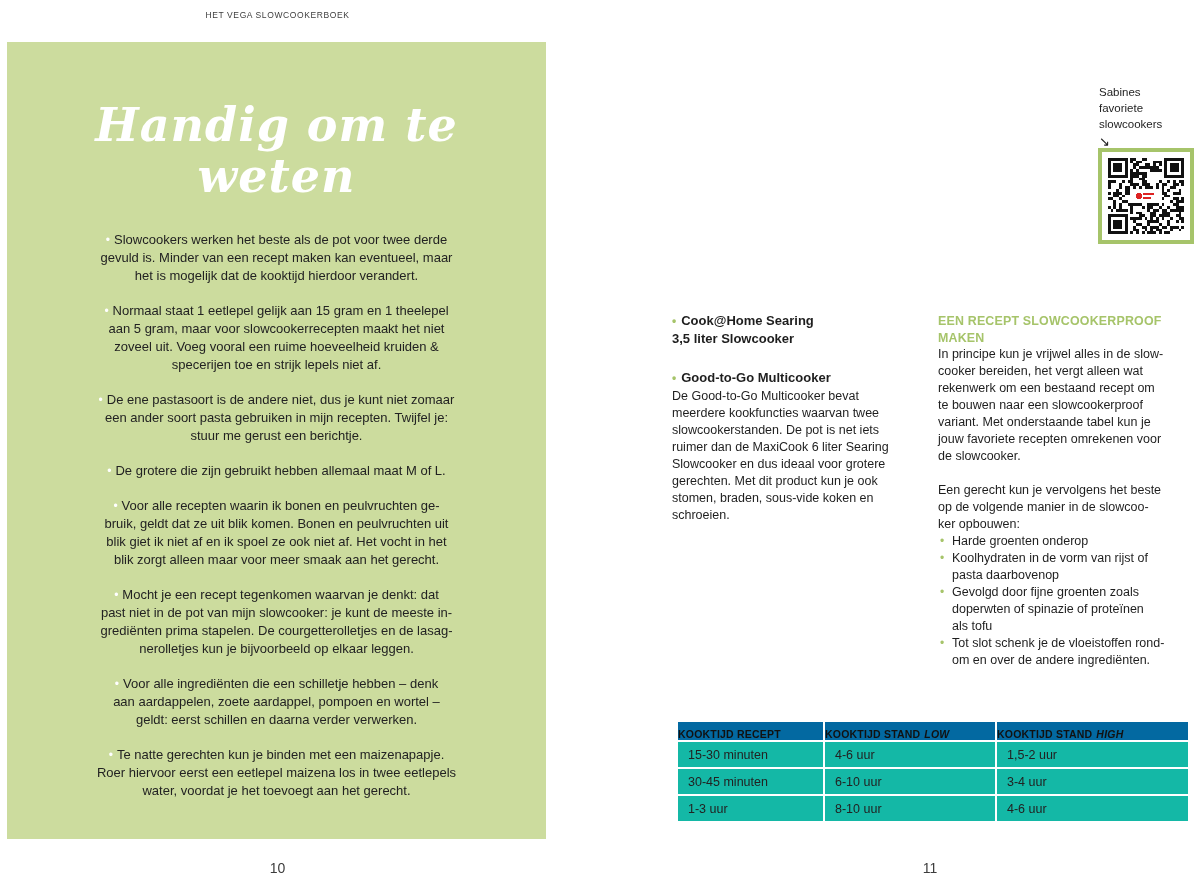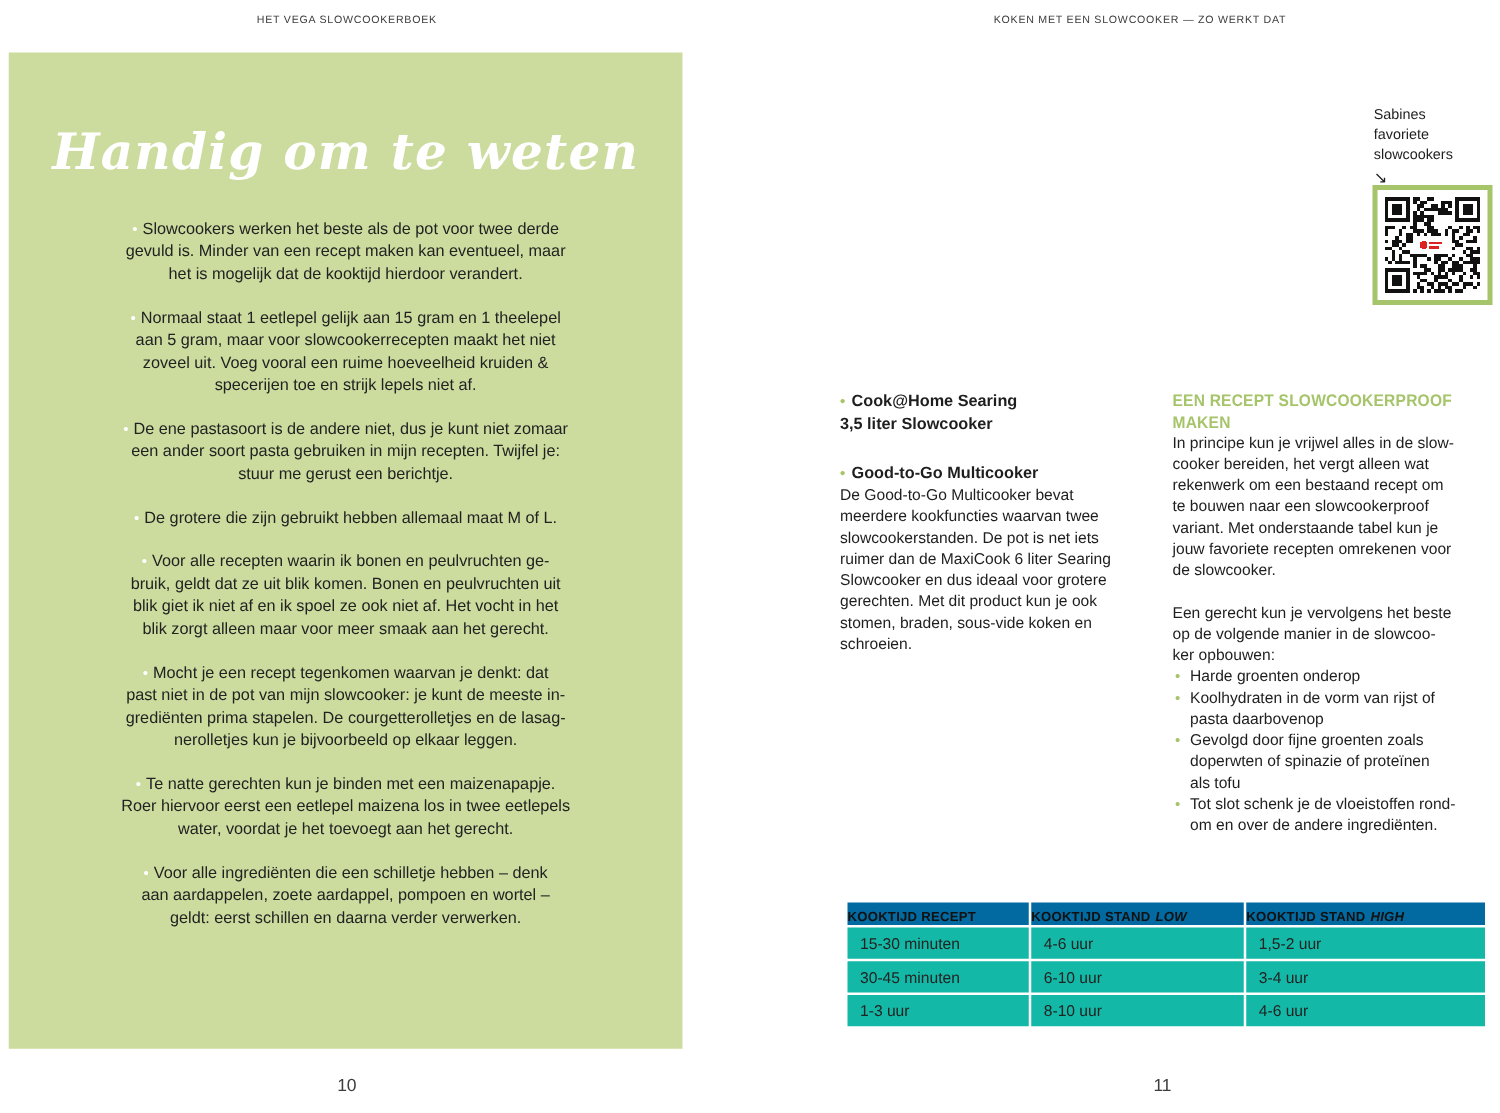--- a/index.html
+++ b/index.html
@@ -10,21 +10,21 @@
   
   .running-head { position:absolute; top:10px; font-size:8.5px; letter-spacing:0.6px;
                   color:#3c3c3c; text-align:center; }
   #head-left  { left:0;  width:555px; }
   #head-right { left:632px; width:560px; }
 
   
   #green-panel { position:absolute; left:7px; top:42px; width:539px; height:797px;
                  background:#ccdc9e; padding:58px 28px 0 28px; }
   #lp-title { text-align:center; color:#ffffff; font-family:cursive, "DejaVu Serif", serif;
-              font-style:italic; font-weight:bold; font-size:40px; line-height:1.1;
+              font-style:italic; font-weight:bold; font-size:46px; line-height:1.1;
               margin-bottom:30px; letter-spacing:1px; }
   .lp-para { text-align:center; font-size:13px; line-height:18px; color:#222;
              margin-bottom:17px; }
   .lp-lines { white-space:pre-line; }
   .dot-white { color:#ffffff; font-size:12px; margin-right:4px; }
 
   
   .qr-note { position:absolute; left:1099px; top:84px; width:100px; font-size:11.5px;
              line-height:16px; color:#1e1e1e; }
   .qr-lines { white-space:pre-line; }
@@ -64,21 +64,20 @@
   .page-num { position:absolute; top:860px; font-size:14px; color:#3c3c3c; text-align:center; }
   #pn-left  { left:0; width:555px; }
   #pn-right { left:672px; width:516px; }
 </style>
 </head>
 <body>
 
 <div id="spread">
 
   <div class="running-head" id="head-left">HET VEGA SLOWCOOKERBOEK</div>
-  <div class="running-head" id="head-right">KOKEN MET EEN SLOWCOOKER — ZO WERKT DAT</div>
 
   <div id="green-panel">
     <div id="lp-title">Handig om te weten</div>
 
     <p class="lp-para">
       <span class="dot-white">•</span><span class="lp-lines">Slowcookers werken het beste als de pot voor twee derde
 gevuld is. Minder van een recept maken kan eventueel, maar
 het is mogelijk dat de kooktijd hierdoor verandert.</span>
     </p>
     <p class="lp-para">
@@ -101,28 +100,28 @@
 blik giet ik niet af en ik spoel ze ook niet af. Het vocht in het
 blik zorgt alleen maar voor meer smaak aan het gerecht.</span>
     </p>
     <p class="lp-para">
       <span class="dot-white">•</span><span class="lp-lines">Mocht je een recept tegenkomen waarvan je denkt: dat
 past niet in de pot van mijn slowcooker: je kunt de meeste in-
 grediënten prima stapelen. De courgetterolletjes en de lasag-
 nerolletjes kun je bijvoorbeeld op elkaar leggen.</span>
     </p>
     <p class="lp-para">
+      <span class="dot-white">•</span><span class="lp-lines">Voor alle ingrediënten die een schilletje hebben – denk
+aan aardappelen, zoete aardappel, pompoen en wortel –
+geldt: eerst schillen en daarna verder verwerken.</span>
+    </p>
+    <p class="lp-para">
       <span class="dot-white">•</span><span class="lp-lines">Te natte gerechten kun je binden met een maizenapapje.
 Roer hiervoor eerst een eetlepel maizena los in twee eetlepels
 water, voordat je het toevoegt aan het gerecht.</span>
-    </p>
-    <p class="lp-para">
-      <span class="dot-white">•</span><span class="lp-lines">Voor alle ingrediënten die een schilletje hebben – denk
-aan aardappelen, zoete aardappel, pompoen en wortel –
-geldt: eerst schillen en daarna verder verwerken.</span>
     </p>
   </div>
 
   <div class="qr-note">
     <span class="qr-lines">Sabines
 favoriete
 slowcookers</span>
     <span class="qr-arrow">↘</span>
   </div>
   <div id="qr-box">

